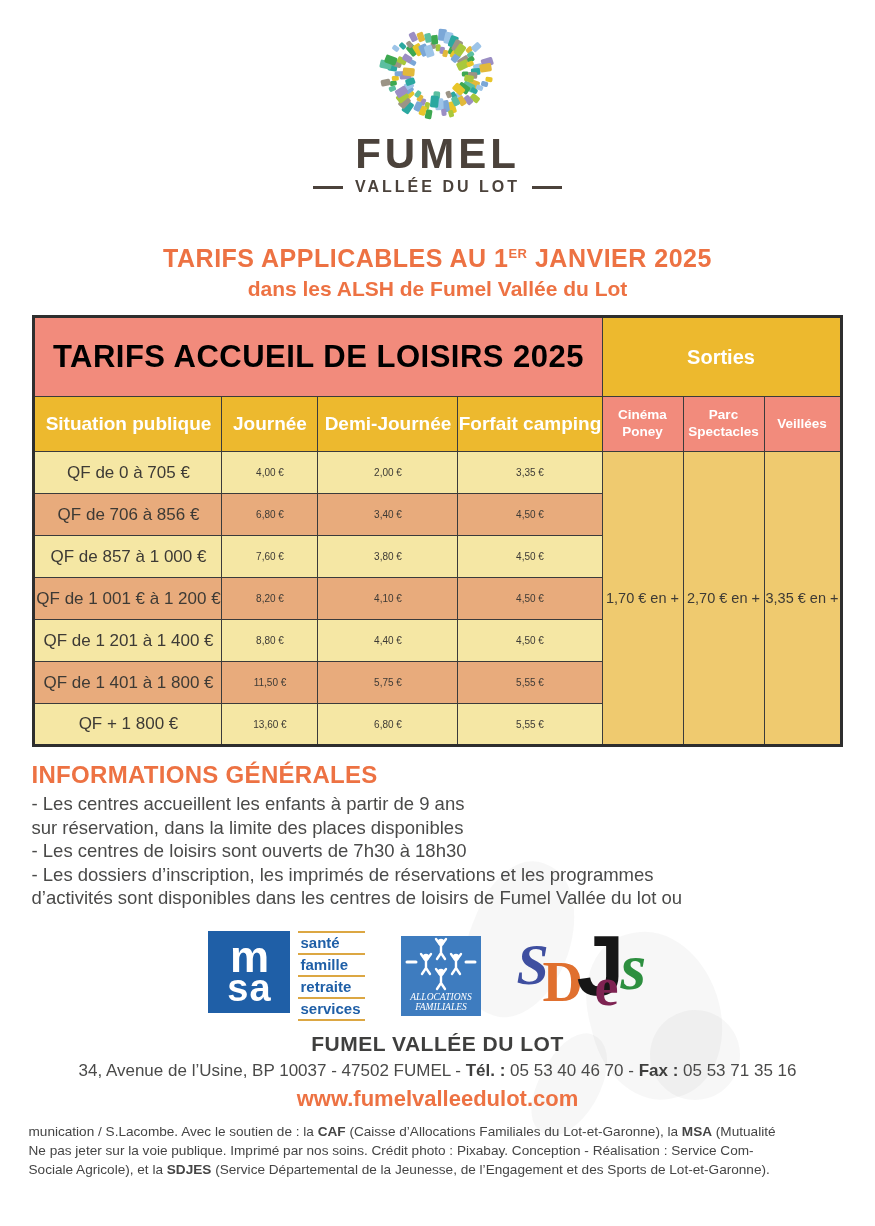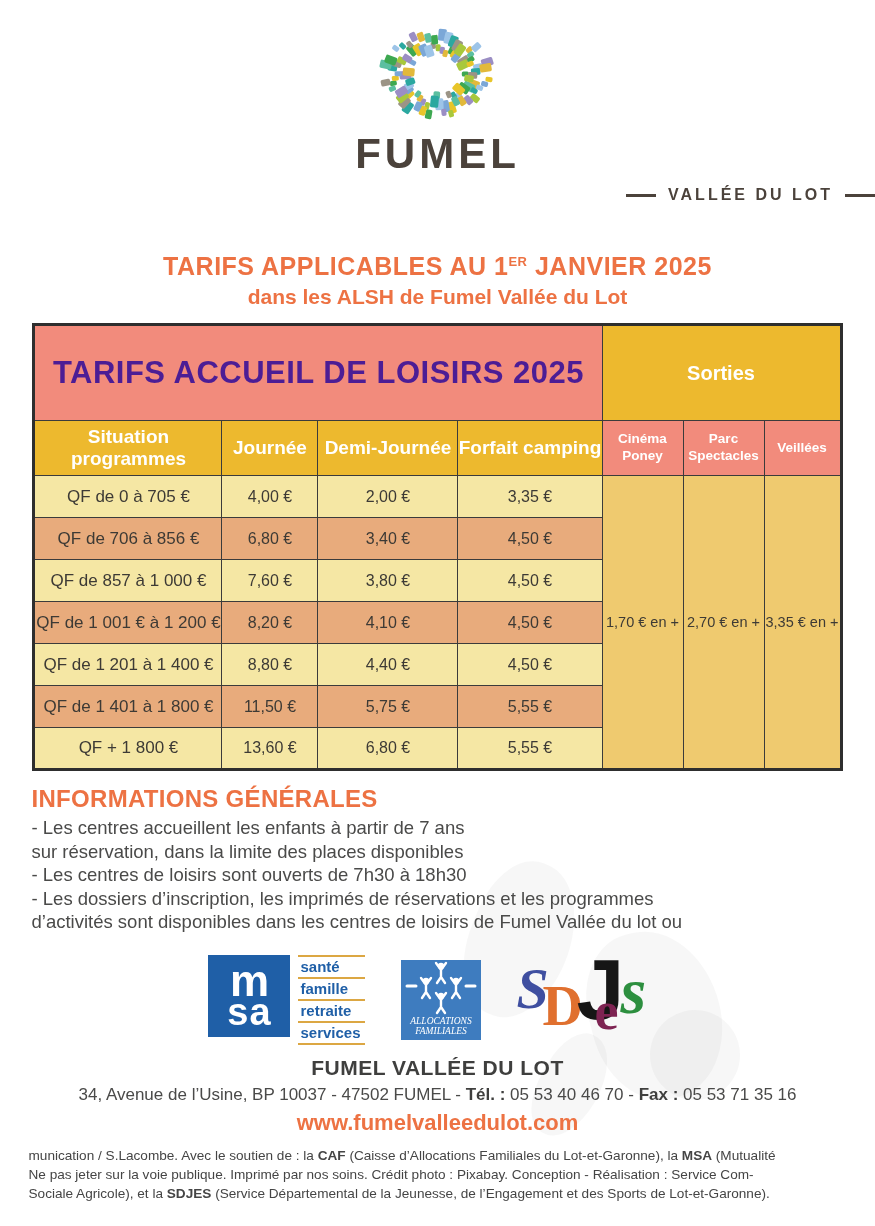--- a/index.html
+++ b/index.html
@@ -19,43 +19,43 @@
   .wm{position:absolute;background:#8a8a8a;opacity:0.07;z-index:0;border-radius:45% 55% 50% 50%;}
   .wm1{left:470px;top:860px;width:100px;height:160px;transform:rotate(22deg);}
   .wm2{left:590px;top:930px;width:130px;height:170px;transform:rotate(-14deg);}
   .wm3{left:650px;top:1010px;width:90px;height:90px;transform:rotate(8deg);border-radius:50%;}
   .wm4{left:540px;top:1030px;width:60px;height:110px;transform:rotate(30deg);}
 
   
   .logo-block{text-align:center;}
   .logo-dots{display:block;margin:0 auto;}
   .brand{font-size:42px;font-weight:bold;letter-spacing:4px;color:var(--brand-brown);margin-top:4px;}
-  .tagline-row{display:flex;align-items:center;justify-content:flex-end;gap:12px;margin-top:8px;}
+  .tagline-row{display:flex;align-items:center;justify-content:center;gap:12px;}
   .tagline{font-size:16px;font-weight:bold;letter-spacing:3px;color:var(--brand-brown);}
   .tagline-dash{display:inline-block;width:30px;height:3px;background:var(--brand-brown);}
 
   
   .title-block{text-align:center;margin-top:48px;color:var(--accent-orange);}
   .title-main{font-size:25px;font-weight:bold;letter-spacing:0.5px;}
   .title-main sup{font-size:13px;vertical-align:9px;}
   .title-sub{font-size:21px;font-weight:bold;margin-top:4px;}
 
   
   table.tariff{border-collapse:collapse;margin:14px auto 0;width:810px;table-layout:fixed;
     border:3px solid #2e2e2e;}
   table.tariff th,table.tariff td{border:1.5px solid var(--border-dark);text-align:center;vertical-align:middle;}
-  .th-main{background:var(--salmon);color:#4c1d95;font-size:31px;font-weight:bold;height:96px;letter-spacing:0.5px;}
+  .th-main{background:var(--salmon);color:#000000;font-size:31px;font-weight:bold;height:80px;letter-spacing:0.5px;}
   .th-sorties{background:var(--gold);color:#fff;font-size:20px;font-weight:bold;}
   .th-col{background:var(--gold);color:#fff;font-size:19px;font-weight:bold;height:55px;}
   .th-scol{background:var(--salmon);color:#fff;font-size:13.5px;font-weight:bold;line-height:1.25;}
   tbody tr{height:42px;}
   tbody tr:nth-child(odd) .c-label,tbody tr:nth-child(odd) .c-val{background:var(--row-light);}
   tbody tr:nth-child(even) .c-label,tbody tr:nth-child(even) .c-val{background:var(--row-tan);}
   .c-label{font-size:17px;color:#3d3a35;}
-  .c-val{font-size:16px;color:#3d3a35;}
+  .c-val{font-size:10px;color:#3d3a35;}
   .c-sortie{background:var(--sorties-bg);font-size:14.5px;color:#3d3a35;}
 
   
   .info-section{width:812px;margin:14px auto 0;}
   .info-heading{color:var(--accent-orange);font-size:24px;font-weight:bold;letter-spacing:0.3px;}
   .info-lines{margin-top:3px;font-size:18.5px;line-height:23.5px;color:#4a4a49;}
   .info-lastline{font-size:18.5px;line-height:23.5px;color:#4a4a49;}
   .info-link{color:var(--accent-orange);font-weight:bold;text-decoration:none;}
 
   
@@ -211,21 +211,21 @@
       <col style="width:81px">
         <col style="width:81px">
         <col style="width:77px">
     </colgroup>
     <thead>
       <tr>
         <th class="th-main" colspan="4">TARIFS ACCUEIL DE LOISIRS 2025</th>
         <th class="th-sorties" colspan="3">Sorties</th>
       </tr>
       <tr>
-        <th class="th-col">Situation programmes</th>
+        <th class="th-col">Situation publique</th>
         <th class="th-col">Journée</th>
         <th class="th-col">Demi-Journée</th>
         <th class="th-col">Forfait camping</th>
         <th class="th-scol"><span>Cinéma</span><br><span>Poney</span></th>
         <th class="th-scol"><span>Parc</span><br><span>Spectacles</span></th>
         <th class="th-scol">Veillées</th>
       </tr>
     </thead>
     <tbody>
         <tr>
@@ -272,21 +272,21 @@
           <td class="c-val">13,60 €</td>
           <td class="c-val">6,80 €</td>
           <td class="c-val">5,55 €</td>
         </tr>
       </tbody>
   </table>
 
   <div class="info-section">
     <div class="info-heading">INFORMATIONS GÉNÉRALES</div>
     <div class="info-lines">
-        <div>- Les centres accueillent les enfants à partir de 7 ans</div>
+        <div>- Les centres accueillent les enfants à partir de 9 ans</div>
         <div>sur réservation, dans la limite des places disponibles</div>
         <div>- Les centres de loisirs sont ouverts de 7h30 à 18h30</div>
         <div>- Les dossiers d’inscription, les imprimés de réservations et les programmes</div>
         <div>d’activités sont disponibles dans les centres de loisirs de Fumel Vallée du lot ou</div>
       </div>
   </div>
 
   <div class="logos-row">
     <div class="msa-logo">
       <div class="msa-square">

